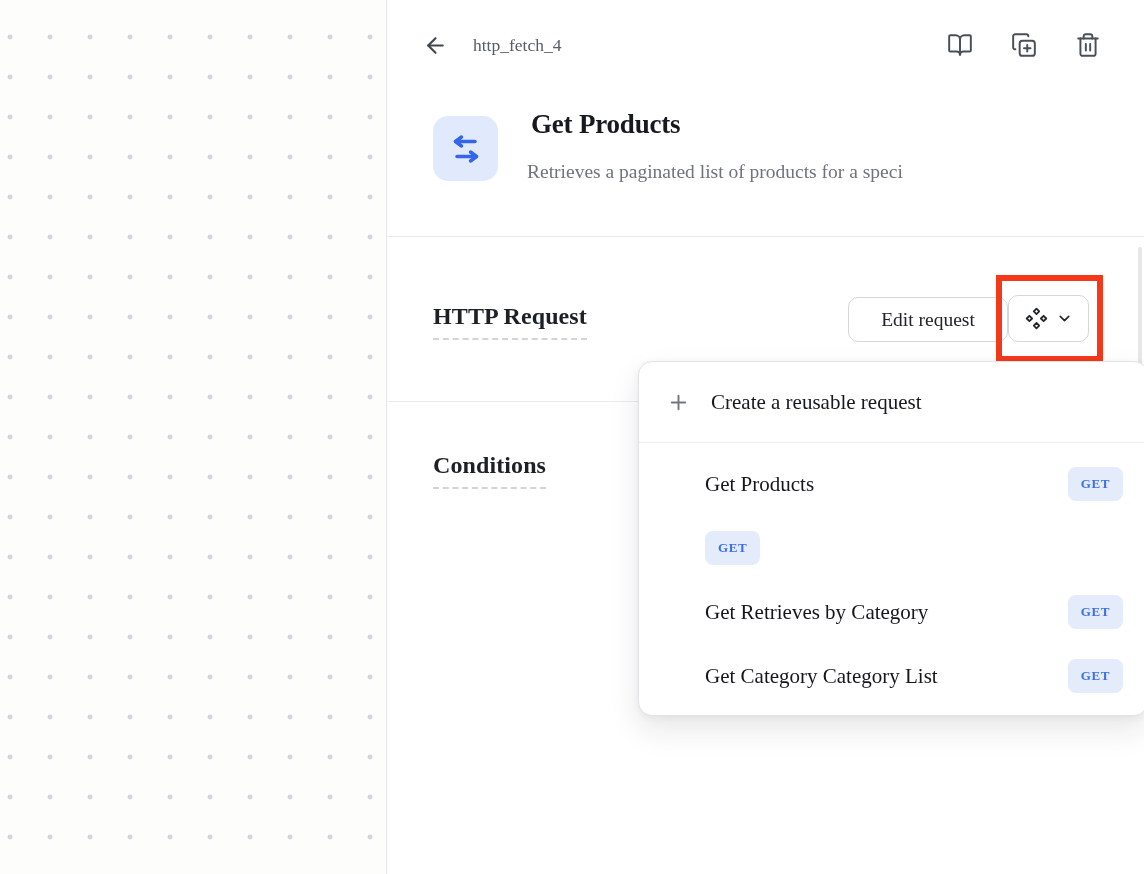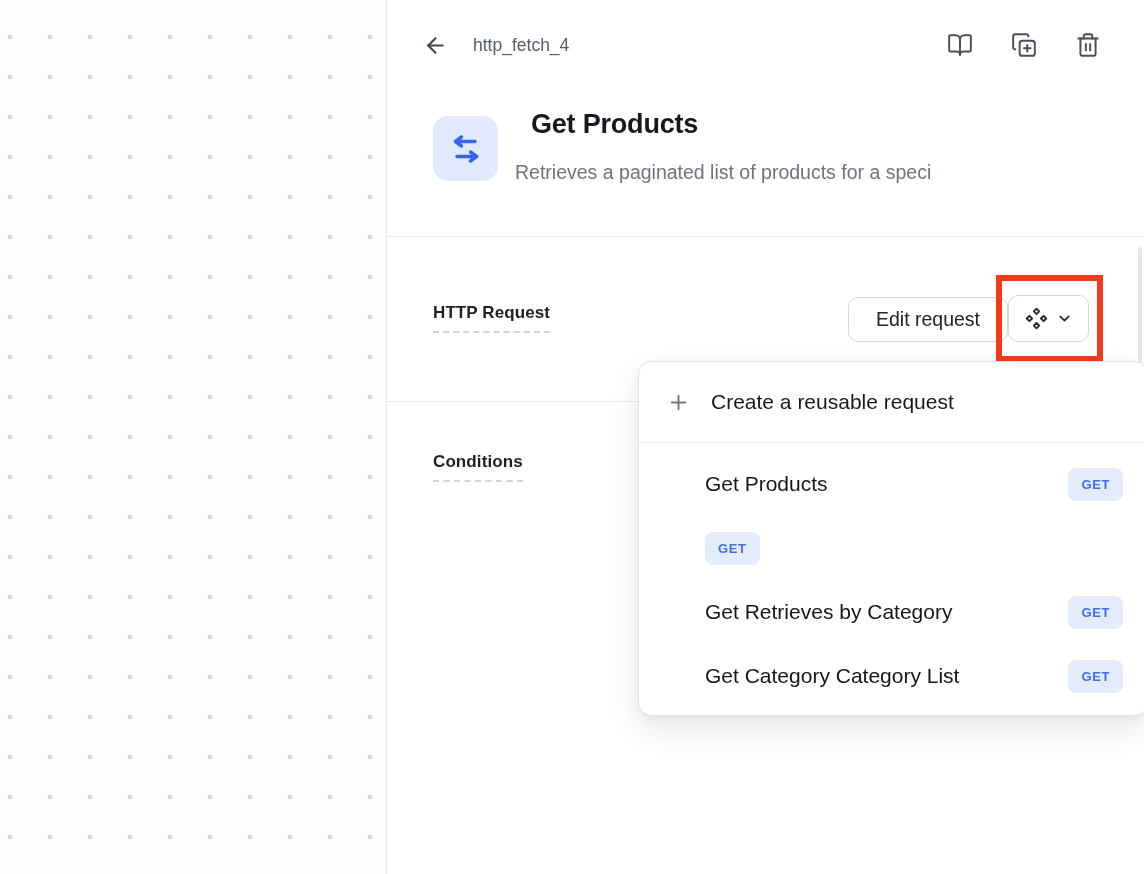--- a/index.html
+++ b/index.html
@@ -23,37 +23,37 @@
     background-image:radial-gradient(circle,#d3d4dd 2.1px,transparent 2.8px);
     background-size:40px 40px;
     background-position:-10px 17px;
   }
 
   
   .panel{
     position:absolute;left:386px;top:0;width:758px;height:874px;
     background:#fff;border-left:1px solid #e7e7ea;
   }
-  .abs{position:absolute;}
+  .abs{position:absolute;font-family:Liberation Serif, serif;}
 
   
   .back-btn{left:34px;top:31px;width:28px;height:28px;display:flex;align-items:center;justify-content:center;color:#40464e;cursor:pointer;}
   .node-name{left:86px;top:35px;font-size:17.5px;color:#575d66;}
   .header-actions{right:43px;top:32px;display:flex;gap:38px;color:#494f57;}
   .header-actions .hicon{width:26px;height:26px;display:flex;align-items:center;justify-content:center;cursor:pointer;}
 
   
   .app-icon-tile{left:46px;top:116px;width:65px;height:65px;border-radius:15px;background:var(--icon-tile-bg);display:flex;align-items:center;justify-content:center;color:#3565ef;}
   .node-title{left:144px;top:109px;font-size:27px;font-weight:700;color:var(--text-dark);letter-spacing:-0.2px;}
-  .node-desc{left:128px;top:161px;width:584px;font-size:19.5px;color:var(--text-gray);white-space:nowrap;overflow:hidden;}
+  .node-desc{left:140px;top:161px;width:584px;font-size:19.5px;color:var(--text-gray);white-space:nowrap;overflow:hidden;}
 
   .divider{left:0;height:1px;background:var(--line);width:758px;z-index:1;}
 
   
-  .section-label{font-size:17px;font-weight:700;color:#1d2126;letter-spacing:0.1px;padding-bottom:8px;border-bottom:2px dashed #d3d3d8;z-index:2;}
+  .section-label{font-size:24px;font-weight:700;color:#1d2126;letter-spacing:0.1px;padding-bottom:8px;border-bottom:2px dashed #d3d3d8;z-index:2;}
 
   
   .edit-btn{left:440px;top:297px;width:160px;height:45px;border:1px solid #d6d6db;border-radius:10px;background:#fff;display:flex;align-items:center;justify-content:center;font-size:19.5px;color:#202329;z-index:2;cursor:pointer;margin-left:21px;}
   .menu-btn{left:621px;top:295px;width:81px;height:47px;border:1px solid #d6d6db;border-radius:10px;background:#fff;display:flex;align-items:center;justify-content:center;gap:7px;color:#23272d;z-index:2;cursor:pointer;}
 
   
   .highlight-rect{left:609px;top:275px;width:107px;height:87px;border:6px solid var(--highlight-red);z-index:20;pointer-events:none;}
 
   .scroll-thumb{left:751px;top:247px;width:4px;height:182px;border-radius:2px;background:#e7e7ea;z-index:0;}
 

